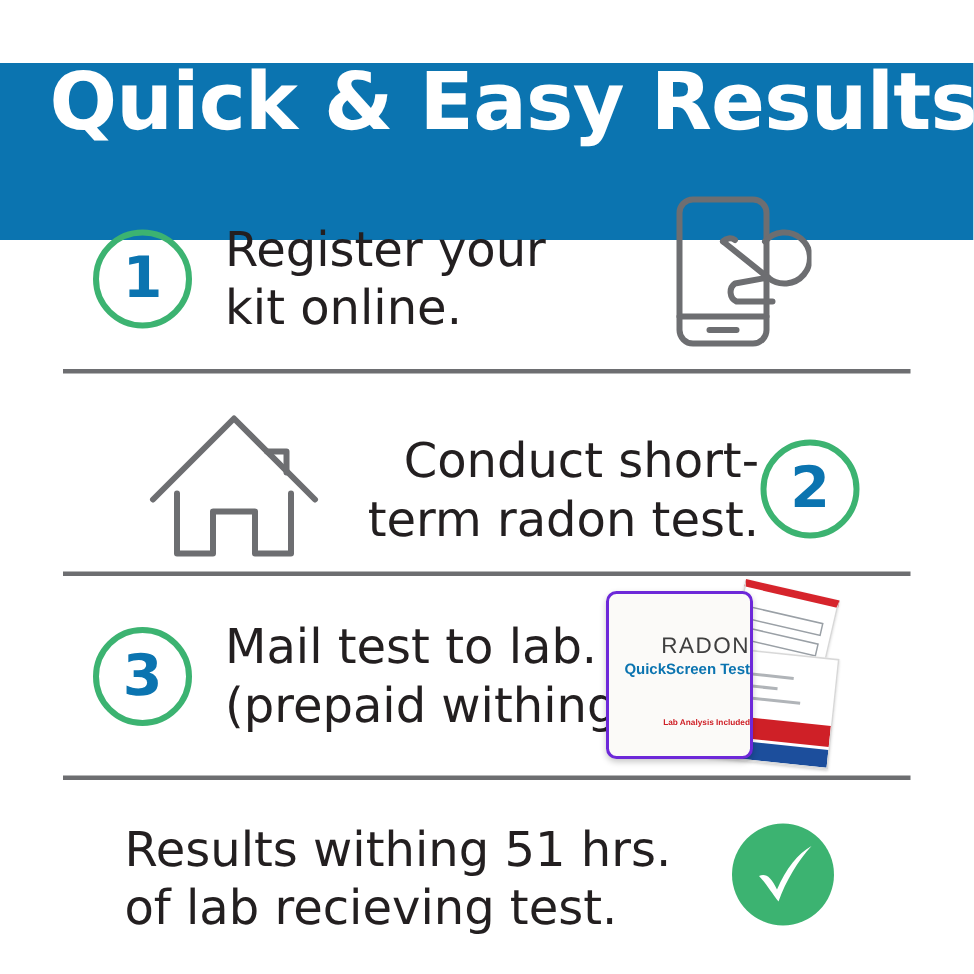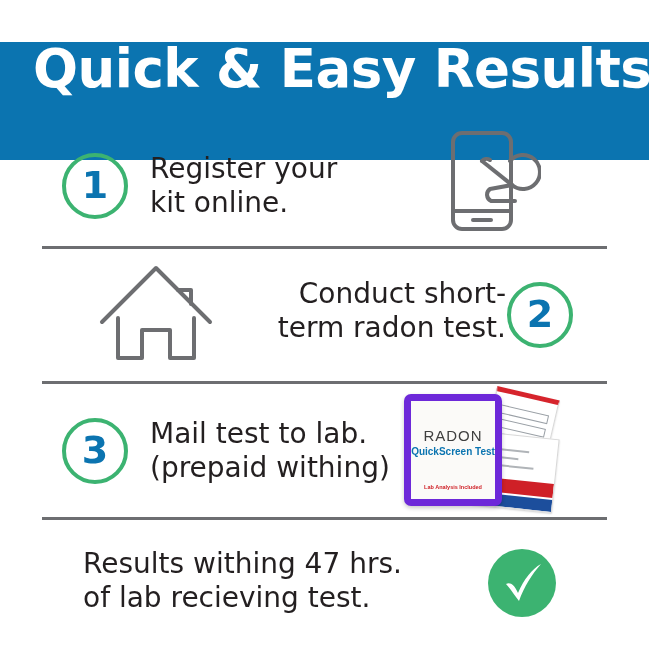--- a/index.html
+++ b/index.html
@@ -60,21 +60,21 @@
 
   
   .step-row {
     position: absolute;
     left: 0;
     width: 649px;
     display: flex;
     align-items: center;
   }
   .row-step1 { top: 126px; height: 120px; }
-  .row-step2 { top: 249px; height: 131px; }
+  .row-step2 { top: 260px; height: 131px; }
   .row-step3 { top: 385px; height: 132px; }
   .row-result { top: 521px; height: 128px; }
 
   
   .num-badge {
     width: 66px;
     height: 66px;
     border-radius: 50%;
     border: 4px solid #3cb371;
     box-sizing: border-box;
@@ -90,21 +90,21 @@
     font-size: 38px;
     line-height: 1;
     position: relative;
     top: -1px;
   }
 
   
   .step-text {
     color: #231f20;
     font-family: "DejaVu Sans", sans-serif;
-    font-size: 28px;
+    font-size: 32px;
     line-height: 1.22;
     white-space: pre-line;
   }
   .step-text.align-right { text-align: right; }
 
   
   .row-step1 .num-badge { margin-left: 62px; }
   .row-step1 .step-text { margin-left: 22px; }
   .phone-icon-wrap {
     position: absolute;
@@ -198,23 +198,23 @@
 
   .kit-box {
     position: absolute;
     left: 0px;
     top: 4px;
     width: 98px;
     height: 112px;
     background: #fbfaf8;
     border-radius: 7px;
     box-shadow: 0 2px 4px rgba(0,0,0,0.22);
-    border: 7px solid #6d28d9;
+    border: 2px solid #6d28d9;
     box-sizing: border-box;
-    text-align: center;
+    text-align: right;
   }
   .kit-radon {
     margin-top: 26px;
     color: #3f3f3f;
     font-family: "Liberation Sans", sans-serif;
     font-size: 15px;
     letter-spacing: 1px;
   }
   .kit-sub {
     margin-top: 2px;
@@ -327,21 +327,21 @@
       </div>
       <div class="kit-box">
         <div class="kit-radon">RADON</div>
         <div class="kit-sub">QuickScreen Test</div>
         <div class="kit-note">Lab Analysis Included</div>
       </div>
     </div>
   </div>
 
   <div class="step-row row-result">
-    <div class="step-text">Results withing 47 hrs.
+    <div class="step-text">Results withing 51 hrs.
 of lab recieving test.</div>
     <div class="check-badge">
       <svg width="68" height="68" viewBox="0 0 68 68">
         <path d="M18 35 C22 33 26 35 30 44 C36 30 44 20 53 15 C44 25 36 38 31 52 C27 47 22 39 18 35 Z" fill="#ffffff"></path>
       </svg>
     </div>
   </div>
 
 </div>
 

